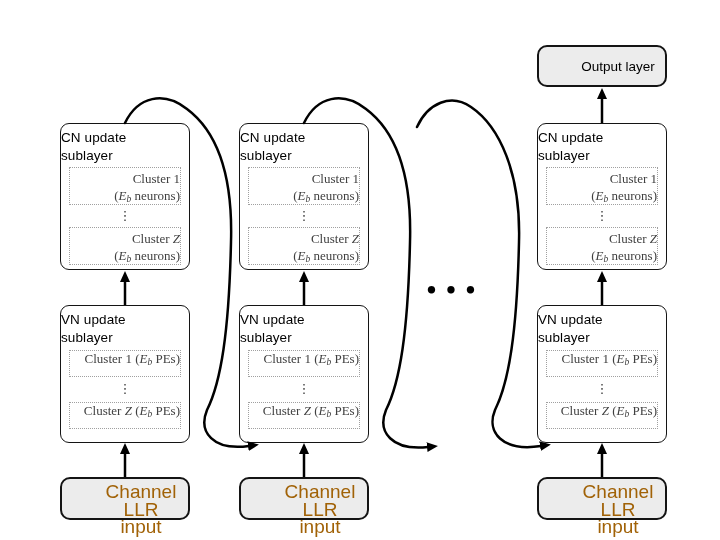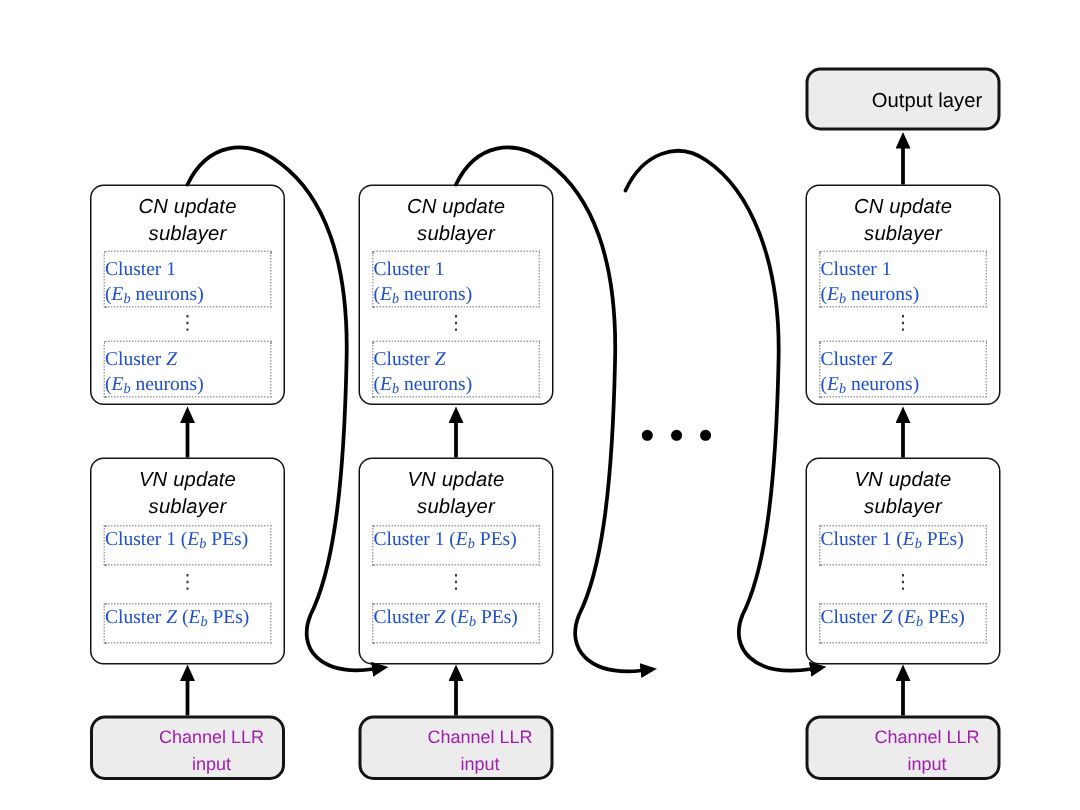--- a/index.html
+++ b/index.html
@@ -7,39 +7,39 @@
     position:relative;width:720px;height:540px;background:#ffffff;overflow:hidden;
     font-family:"Liberation Sans",sans-serif;
   }
   .wires{position:absolute;left:0;top:0;z-index:10;pointer-events:none;}
   .box{
     position:absolute;box-sizing:border-box;background:#ffffff;
     border:1.8px solid #141414;border-radius:9px;z-index:2;
   }
   .box.gray{background:#ececec;border-width:2px;border-radius:10px;padding-left:32px;}
   .layer-title{
-    text-align:center;font-size:13.5px;line-height:18px;color:#000;
-    padding-top:5px;letter-spacing:.1px;font-style:italic;
+    text-align:left;font-size:13.5px;line-height:18px;color:#000;
+    padding-top:5px;letter-spacing:.1px;
   }
   .cluster{
     position:absolute;left:8px;right:8px;box-sizing:border-box;
     border:1px dotted #a0a0a0;background:#ffffff;
-    font-family:"Liberation Serif",serif;color:#1d4ed8;
-    text-align:left;font-size:13px;
+    font-family:"Liberation Serif",serif;color:#404040;
+    text-align:right;font-size:13px;
   }
   .cluster.two{line-height:17px;padding-top:2px;}
   .cluster.one{line-height:16px;}
   .mvar{font-style:italic;}
   .msub{font-style:italic;font-size:9.5px;position:relative;bottom:-2px;}
   .vdots{
     position:absolute;left:0;right:0;text-align:center;
     font-family:"DejaVu Sans",sans-serif;font-size:13px;line-height:20px;color:#3a3a3a;
   }
   .io-text{
-    text-align:center;font-size:12px;line-height:17.5px;color:#a21caf;
+    text-align:center;font-size:19px;line-height:17.5px;color:#a16207;
     padding-top:4px;
   }
   .output-box{display:flex;align-items:center;justify-content:center;
     font-size:13.5px;color:#000;}
   .ellipsis{
     position:absolute;left:424px;top:279px;width:60px;text-align:center;
     font-size:21px;font-weight:bold;letter-spacing:6px;color:#000;
     font-family:"DejaVu Sans",sans-serif;z-index:3;
   }
 </style>

